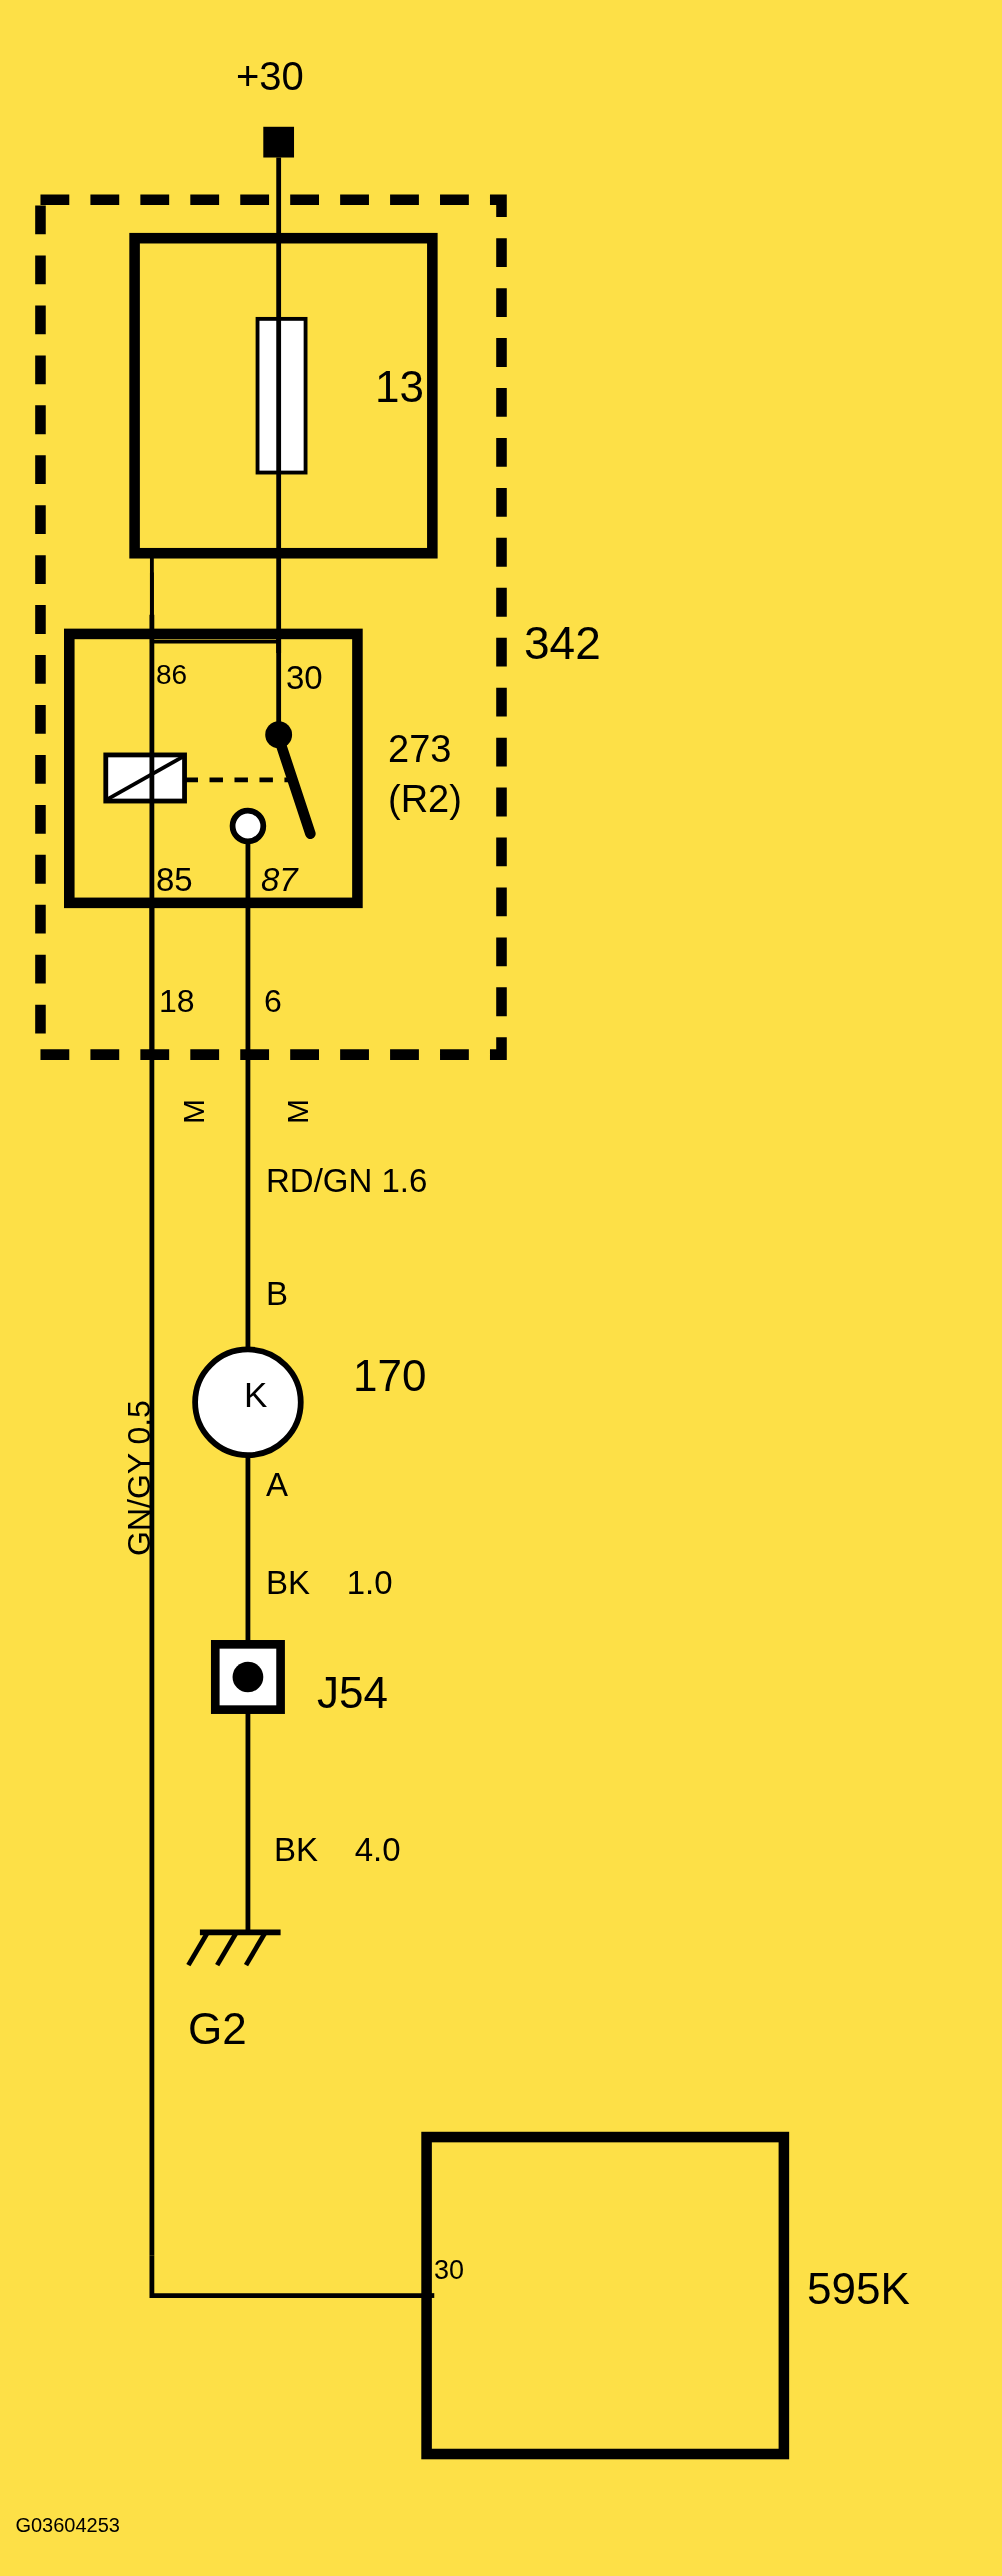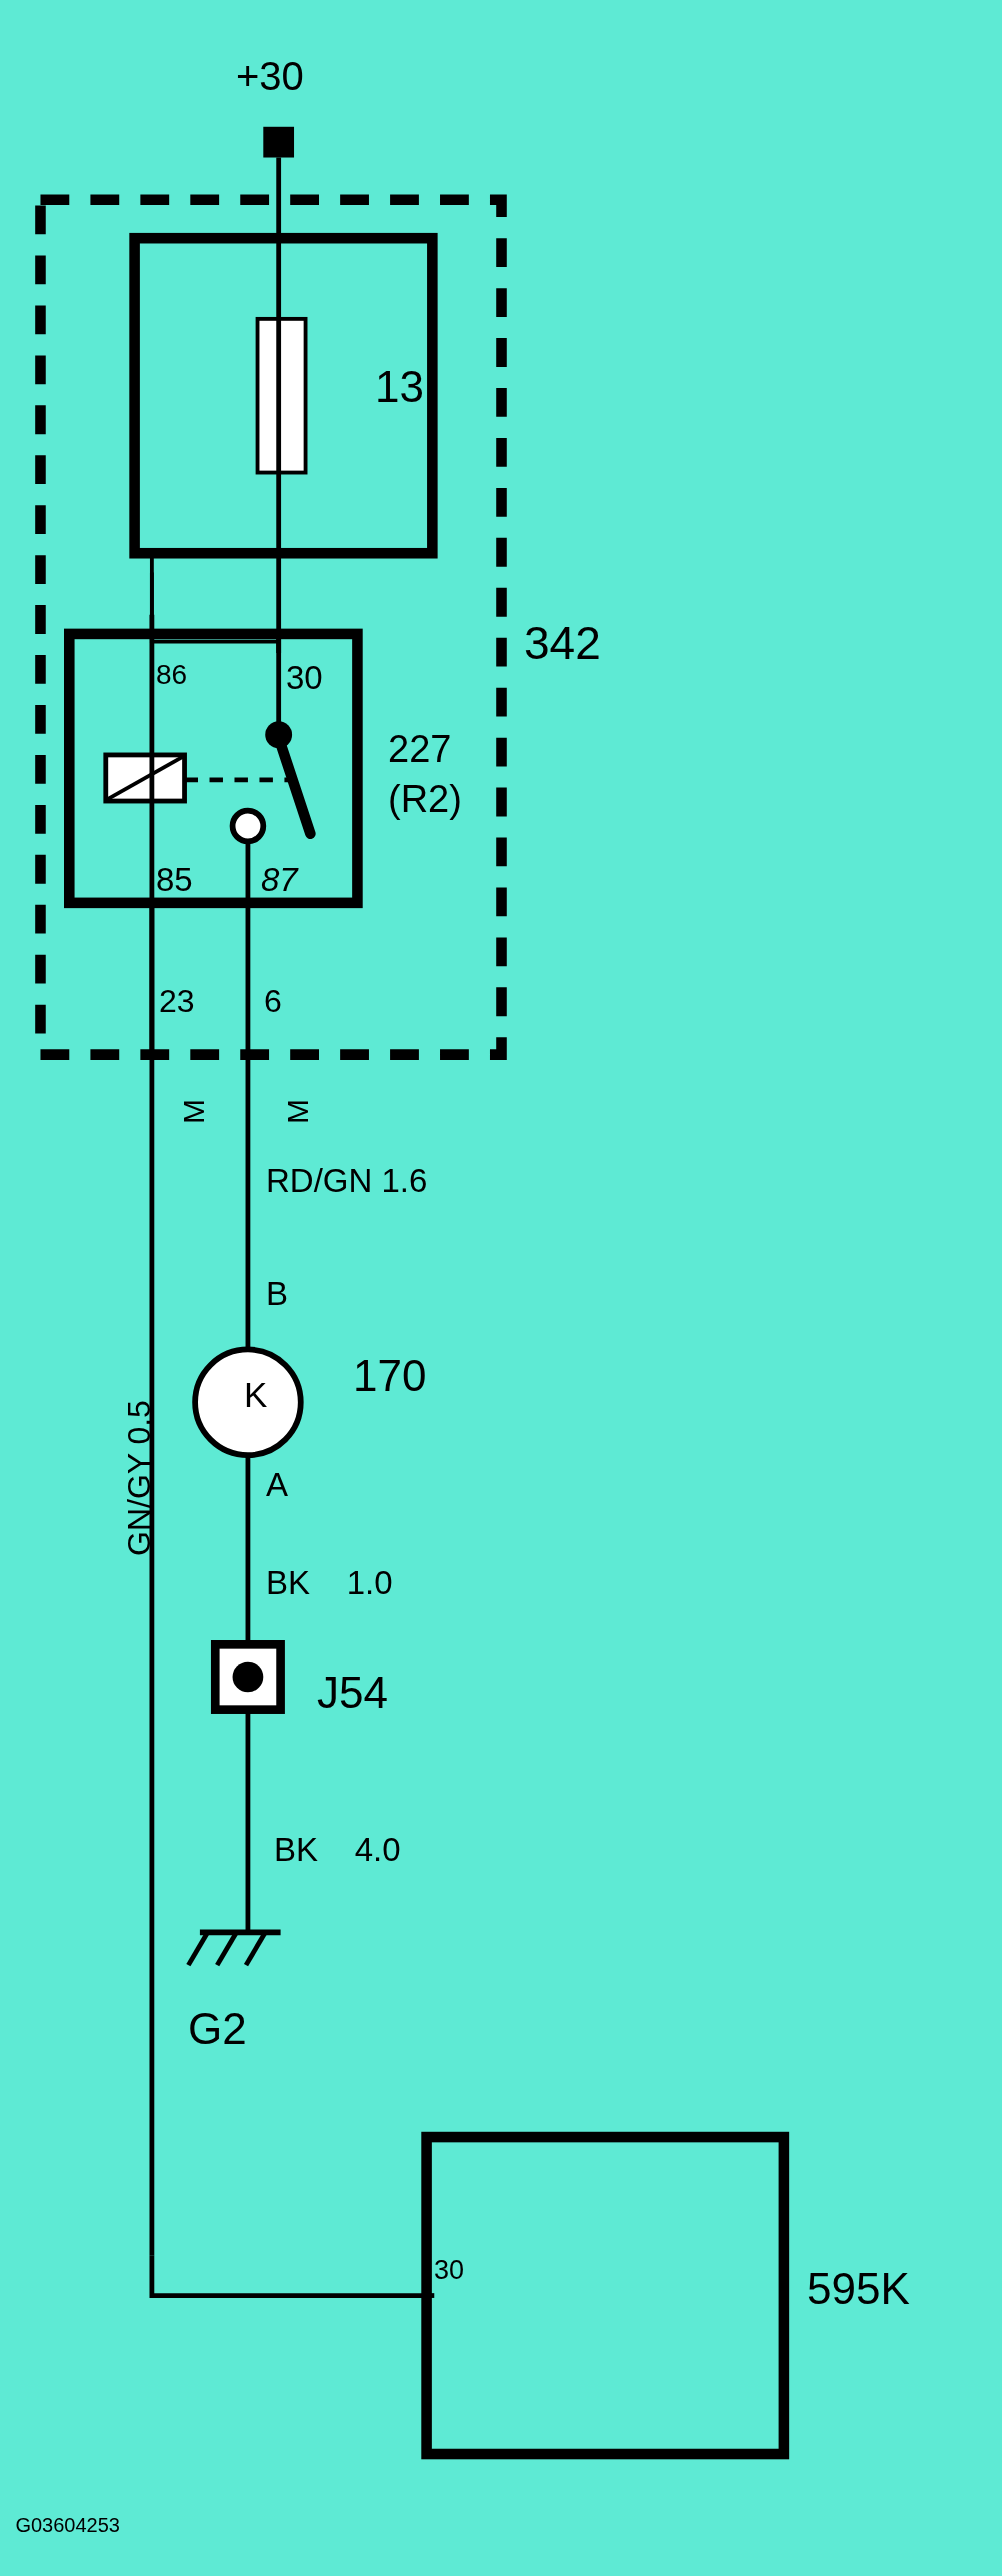--- a/index.html
+++ b/index.html
@@ -9,21 +9,21 @@
     background: #ffffff;
   }
   body {
     font-family: "Liberation Sans", sans-serif;
     color: #000000;
   }
   #diagram-root {
     position: relative;
     width: 1003px;
     height: 2576px;
-    background: #5eead4;
+    background: #fde047;
     overflow: hidden;
   }
   svg#wiring-svg {
     position: absolute;
     left: 0;
     top: 0;
     width: 1003px;
     height: 2576px;
     display: block;
   }
@@ -138,25 +138,25 @@
   <div class="lbl t-342">342</div>
 
   <div class="lbl t-86">86</div>
 
   <div class="lbl t-30relay">30</div>
 
   <div class="lbl t-85">85</div>
 
   <div class="lbl t-87">87</div>
 
-  <div class="lbl t-156">227</div>
+  <div class="lbl t-156">273</div>
 
   <div class="lbl t-r2">(R2)</div>
 
-  <div class="lbl t-26">23</div>
+  <div class="lbl t-26">18</div>
 
   <div class="lbl t-6">6</div>
 
   <div class="lbl lbl-vert t-m1">M</div>
 
   <div class="lbl lbl-vert t-m2">M</div>
 
   <div class="lbl t-rdgn">RD/GN 1.6</div>
 
   <div class="lbl lbl-vert" style="left:123px; top:1556px; font-size:32px;">GN/GY 0.5</div>

